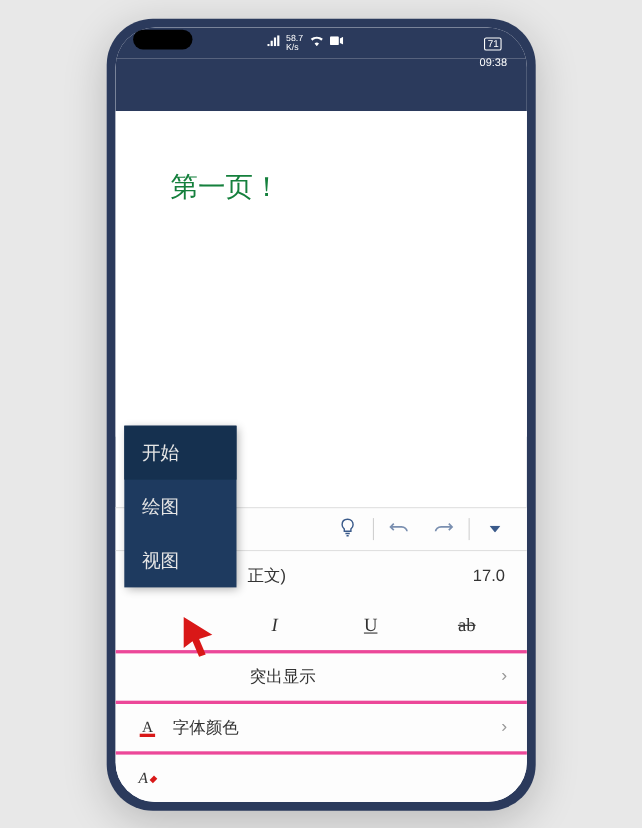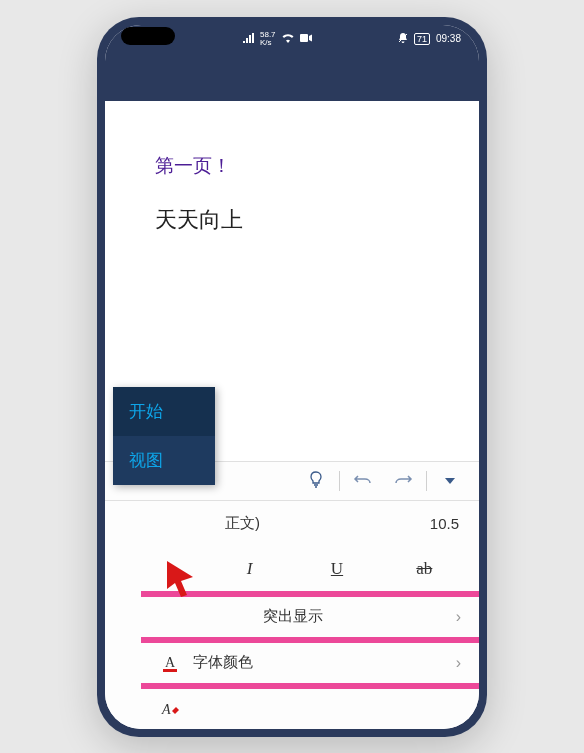--- a/index.html
+++ b/index.html
@@ -41,20 +41,21 @@
       justify-content: space-between;
       padding: 0 18px 0 18px;
       color: #fff;
       font-size: 10px;
       position: relative;
     }
     .status-right {
       display: flex;
       align-items: center;
       gap: 6px;
+      flex-direction: column;
     }
     .status-left {
       display: flex;
       align-items: center;
       gap: 5px;
       margin-left: 120px;
     }
     .camera-cutout {
       position: absolute;
       left: 24px;
@@ -71,42 +72,42 @@
     }
     .doc-area {
       padding: 52px 50px 0 50px;
       background: #fff;
       height: 296px;
       font-size: 20px;
       color: #222;
     }
     .doc-line1 {
       margin-bottom: 26px;
-      font-size: 19px;
-      color: #4c1d95;
+      font-size: 25px;
+      color: #15803d;
     }
     .doc-line2 {
       margin-bottom: 24px;
       font-size: 22px;
     }
     .doc-line3 {
       font-size: 22px;
     }
     .dropdown-menu {
       position: absolute;
       left: 8px;
       top: 362px;
       width: 102px;
       background: #1e3a5f;
       z-index: 5;
       box-shadow: 2px 2px 8px rgba(0,0,0,0.3);
     }
     .dropdown-item {
       padding: 13px 16px;
-      color: #0ea5e9;
+      color: #e5e5e5;
       font-size: 17px;
       position: relative;
     }
     .dropdown-item.active {
       background: #15304f;
     }
     .cursor-arrow {
       position: absolute;
       left: 58px;
       top: 534px;
@@ -172,22 +173,21 @@
     }
     .format-btn:first-child {
       margin-left: 90px;
     }
     .option-row {
       display: flex;
       align-items: center;
       height: 46px;
       padding: 0 18px;
       gap: 12px;
-      border-top: 6px solid #ec4899;
-      margin-left: 36px;
+      border-top: 3px solid #ec4899;
     }
     .option-row .row-icon {
       width: 22px;
       height: 22px;
       display: flex;
       align-items: center;
       justify-content: center;
     }
     .option-row .row-label {
       flex: 1;
@@ -240,25 +240,25 @@
           <span>71</span>
         </span>
         <span>09:38</span>
       </div>
     </div>
 
     <div class="app-header"></div>
 
     <div class="doc-area">
       <div class="doc-line1">第一页！</div>
-      <div class="doc-line3">天天向上</div>
     </div>
 
     <div class="dropdown-menu">
       <div class="dropdown-item active">开始</div>
+      <div class="dropdown-item">绘图</div>
       <div class="dropdown-item">视图</div>
     </div>
 
     <div class="cursor-arrow">
       <svg width="36" height="40" viewBox="0 0 36 40">
         <path fill="#d91818" d="M4 2 L30 18 L18 22 L24 36 L18 38 L12 24 L4 30 Z"></path>
       </svg>
     </div>
 
     <div class="toolbar-area">
@@ -282,21 +282,21 @@
         <div class="divider-v"></div>
         <div class="toolbar-icon">
           <svg width="10" height="6" viewBox="0 0 10 6">
               <path fill="#3a5a8a" d="M0 0l5 6 5-6z"></path>
             </svg>
         </div>
       </div>
 
       <div class="font-row">
         <span class="font-name">正文)</span>
-        <span>10.5</span>
+        <span>17.0</span>
       </div>
 
       <div class="format-bar">
         <div class="format-btn" style="font-style:italic;">I</div>
         <div class="format-btn" style="text-decoration:underline;">U</div>
         <div class="format-btn" style="text-decoration:line-through;">ab</div>
       </div>
 
       <div class="option-row first-partial">
         <span class="row-label">突出显示</span>

